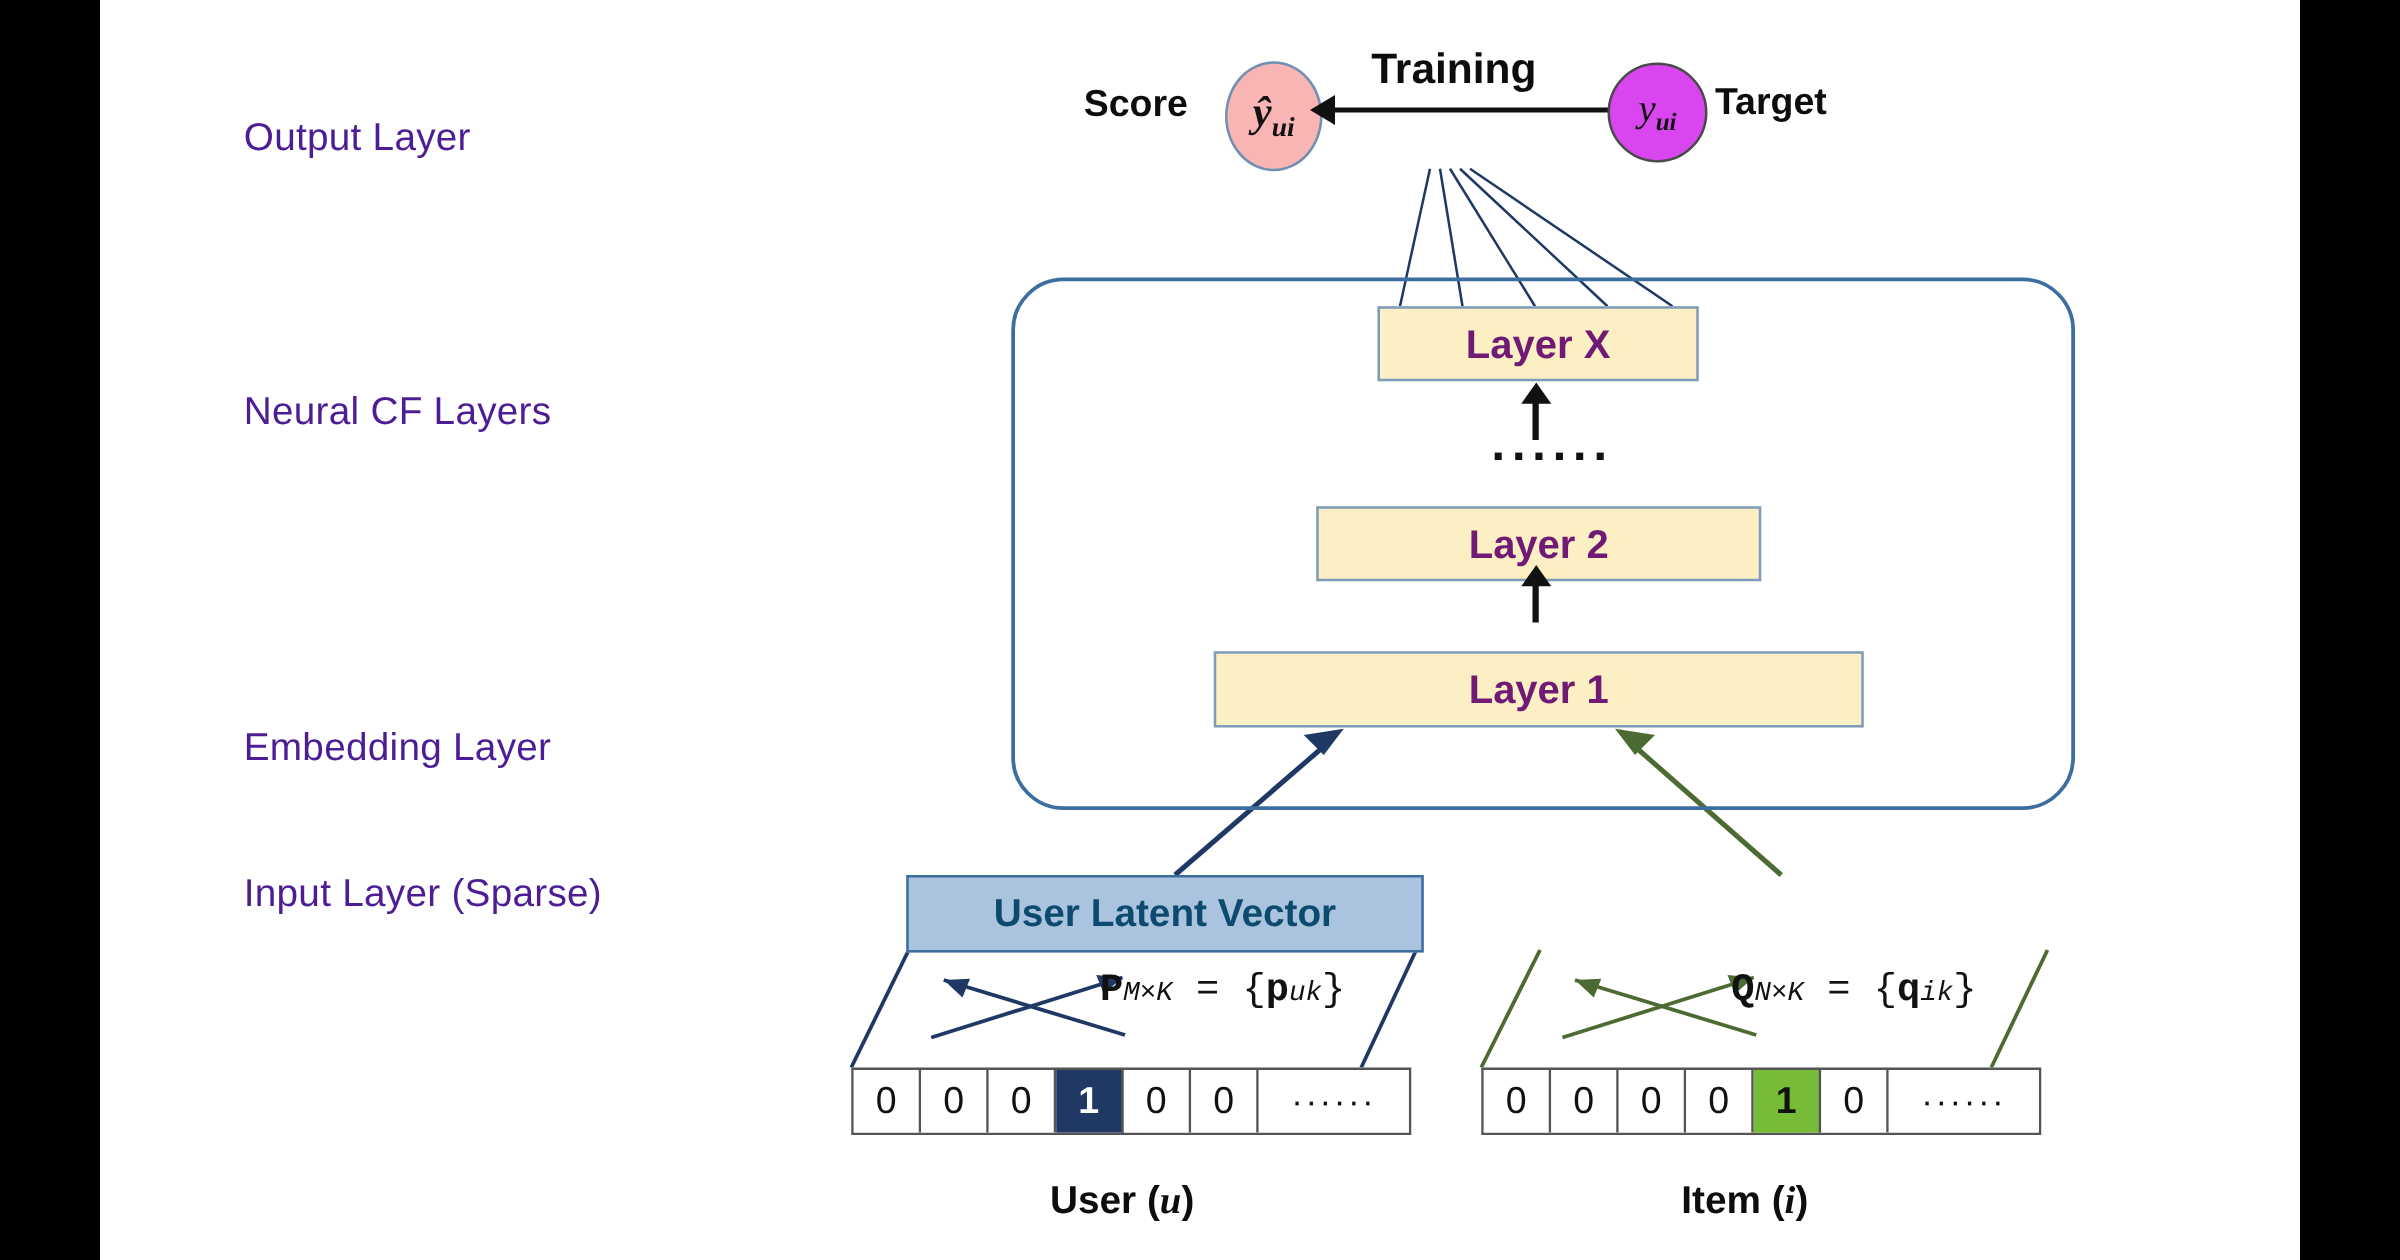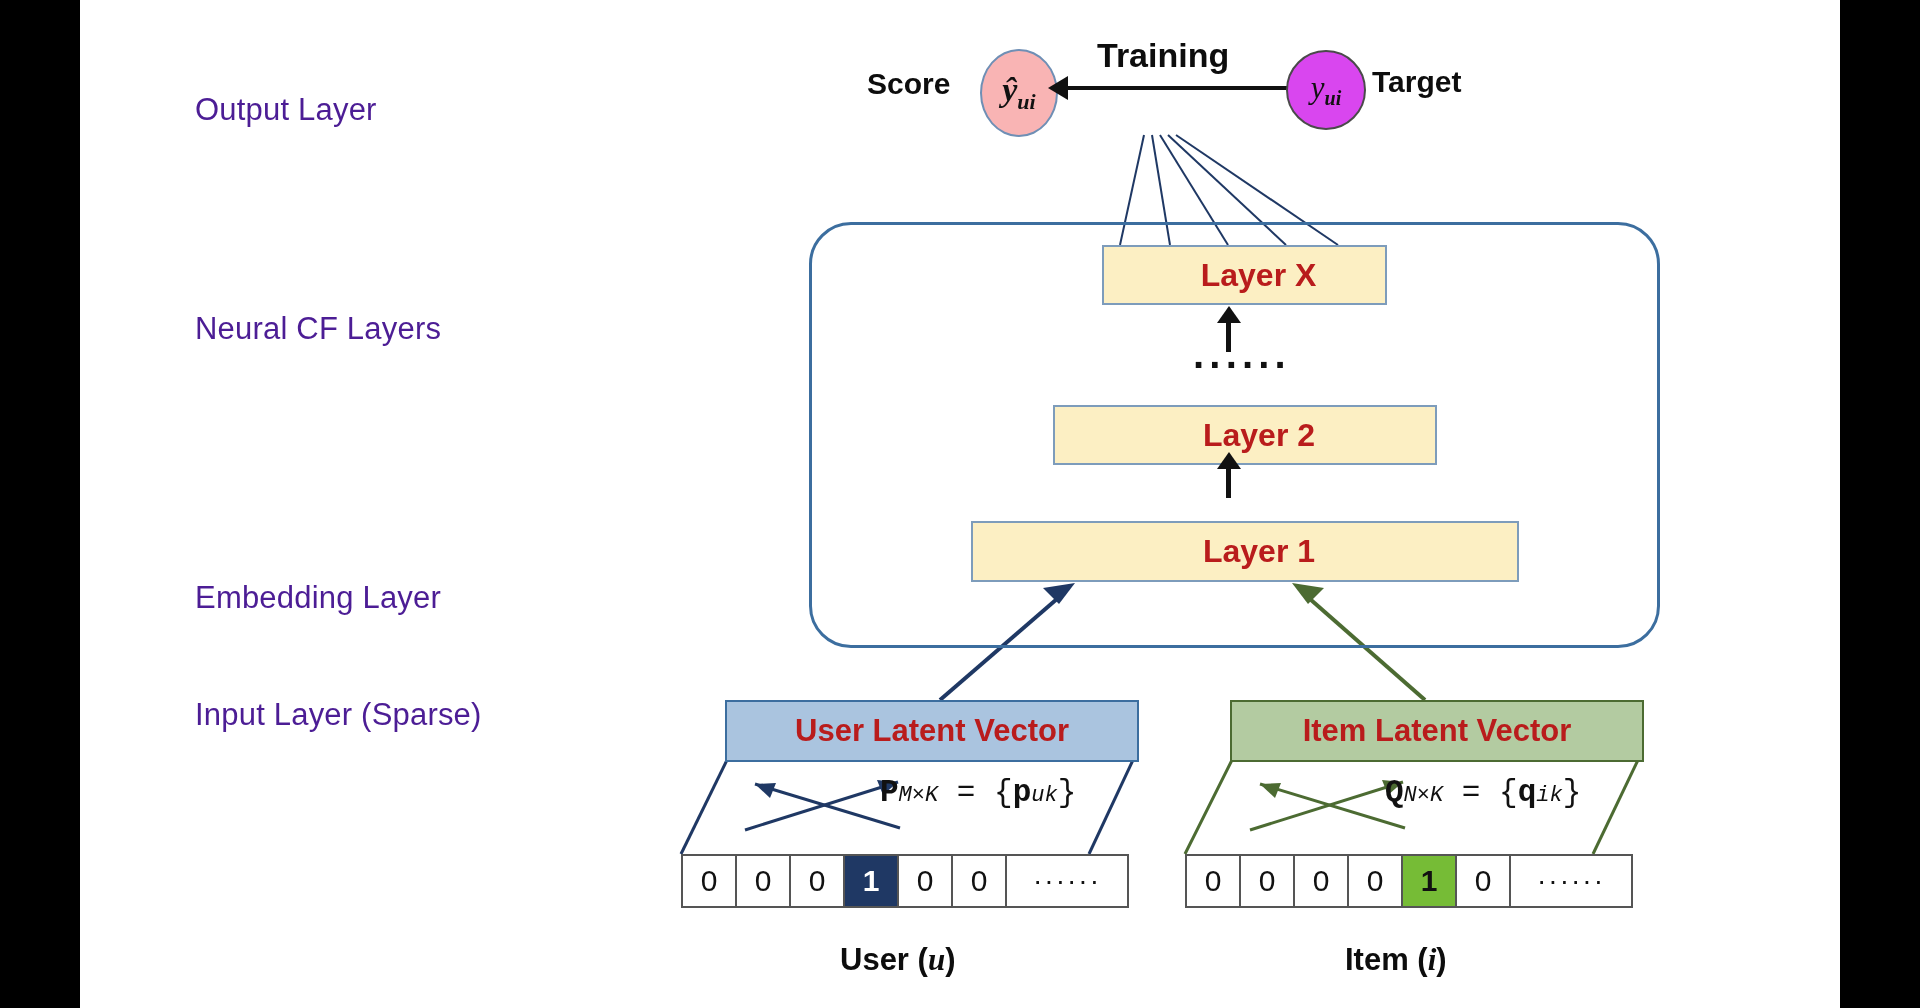--- a/index.html
+++ b/index.html
@@ -63,21 +63,21 @@
   
   #ncf-box{
     position:absolute;left:729px;top:222px;width:845px;height:420px;
     border:3px solid #3c6e9f;border-radius:42px;background:transparent;
   }
 
   
   .layer-box{
     position:absolute;background:#fcefc3;border:2px solid #7d9cbb;
     display:flex;align-items:center;justify-content:center;
-    font-size:32px;font-weight:bold;color:#b91c1c;padding-left:28px;
+    font-size:32px;font-weight:bold;color:#701a75;
   }
   #layer-x{left:1022px;top:245px;width:253px;height:56px;}
   #layer-2{left:973px;top:405px;width:352px;height:56px;}
   #layer-1{left:891px;top:521px;width:516px;height:57px;}
 
   
   .v-arrow-line{position:absolute;width:5px;background:#111;}
   .v-arrow-head{
     position:absolute;width:0;height:0;
     border-left:12px solid transparent;border-right:12px solid transparent;
@@ -94,21 +94,21 @@
     line-height:26px;
   }
 
   
   #fan{position:absolute;left:0;top:0;width:1760px;height:1008px;pointer-events:none;}
 
   
   .latent-box{
     position:absolute;height:58px;
     display:flex;align-items:center;justify-content:center;
-    font-size:31px;font-weight:bold;color:#b91c1c;
+    font-size:31px;font-weight:bold;color:#0c4a6e;
   }
   #user-latent{left:645px;top:700px;width:410px;background:#aac4df;border:2px solid #3c6e9f;}
   #item-latent{left:1150px;top:700px;width:410px;background:#b3cba1;border:2px solid #4c6b32;}
 
   
   .formula{
     position:absolute;font-family:Liberation Mono, monospace;
     font-size:31px;color:#111;white-space:nowrap;text-align:right;
   }
   .formula b{font-weight:bold;}
@@ -214,21 +214,20 @@
     <div class="layer-box" id="layer-2">Layer 2</div>
     <div class="layer-box" id="layer-1">Layer 1</div>
 
     <div class="v-arrow-line" id="a1-line"></div>
     <div class="v-arrow-head" id="a1-head"></div>
     <div id="dots-mid">······</div>
     <div class="v-arrow-line" id="a2-line"></div>
     <div class="v-arrow-head" id="a2-head"></div>
 
     <div class="latent-box" id="user-latent">User Latent Vector</div>
-    <div class="latent-box" id="item-latent">Item Latent Vector</div>
 
     <div class="formula" id="f-user">
       <b>P</b><i class="sm">M×K</i>
       <span>=</span>
       <span>{</span><b>p</b><i class="sm">uk</i><span>}</span>
     </div>
 
     <div class="formula" id="f-item">
       <b>Q</b><i class="sm">N×K</i>
       <span>=</span>

